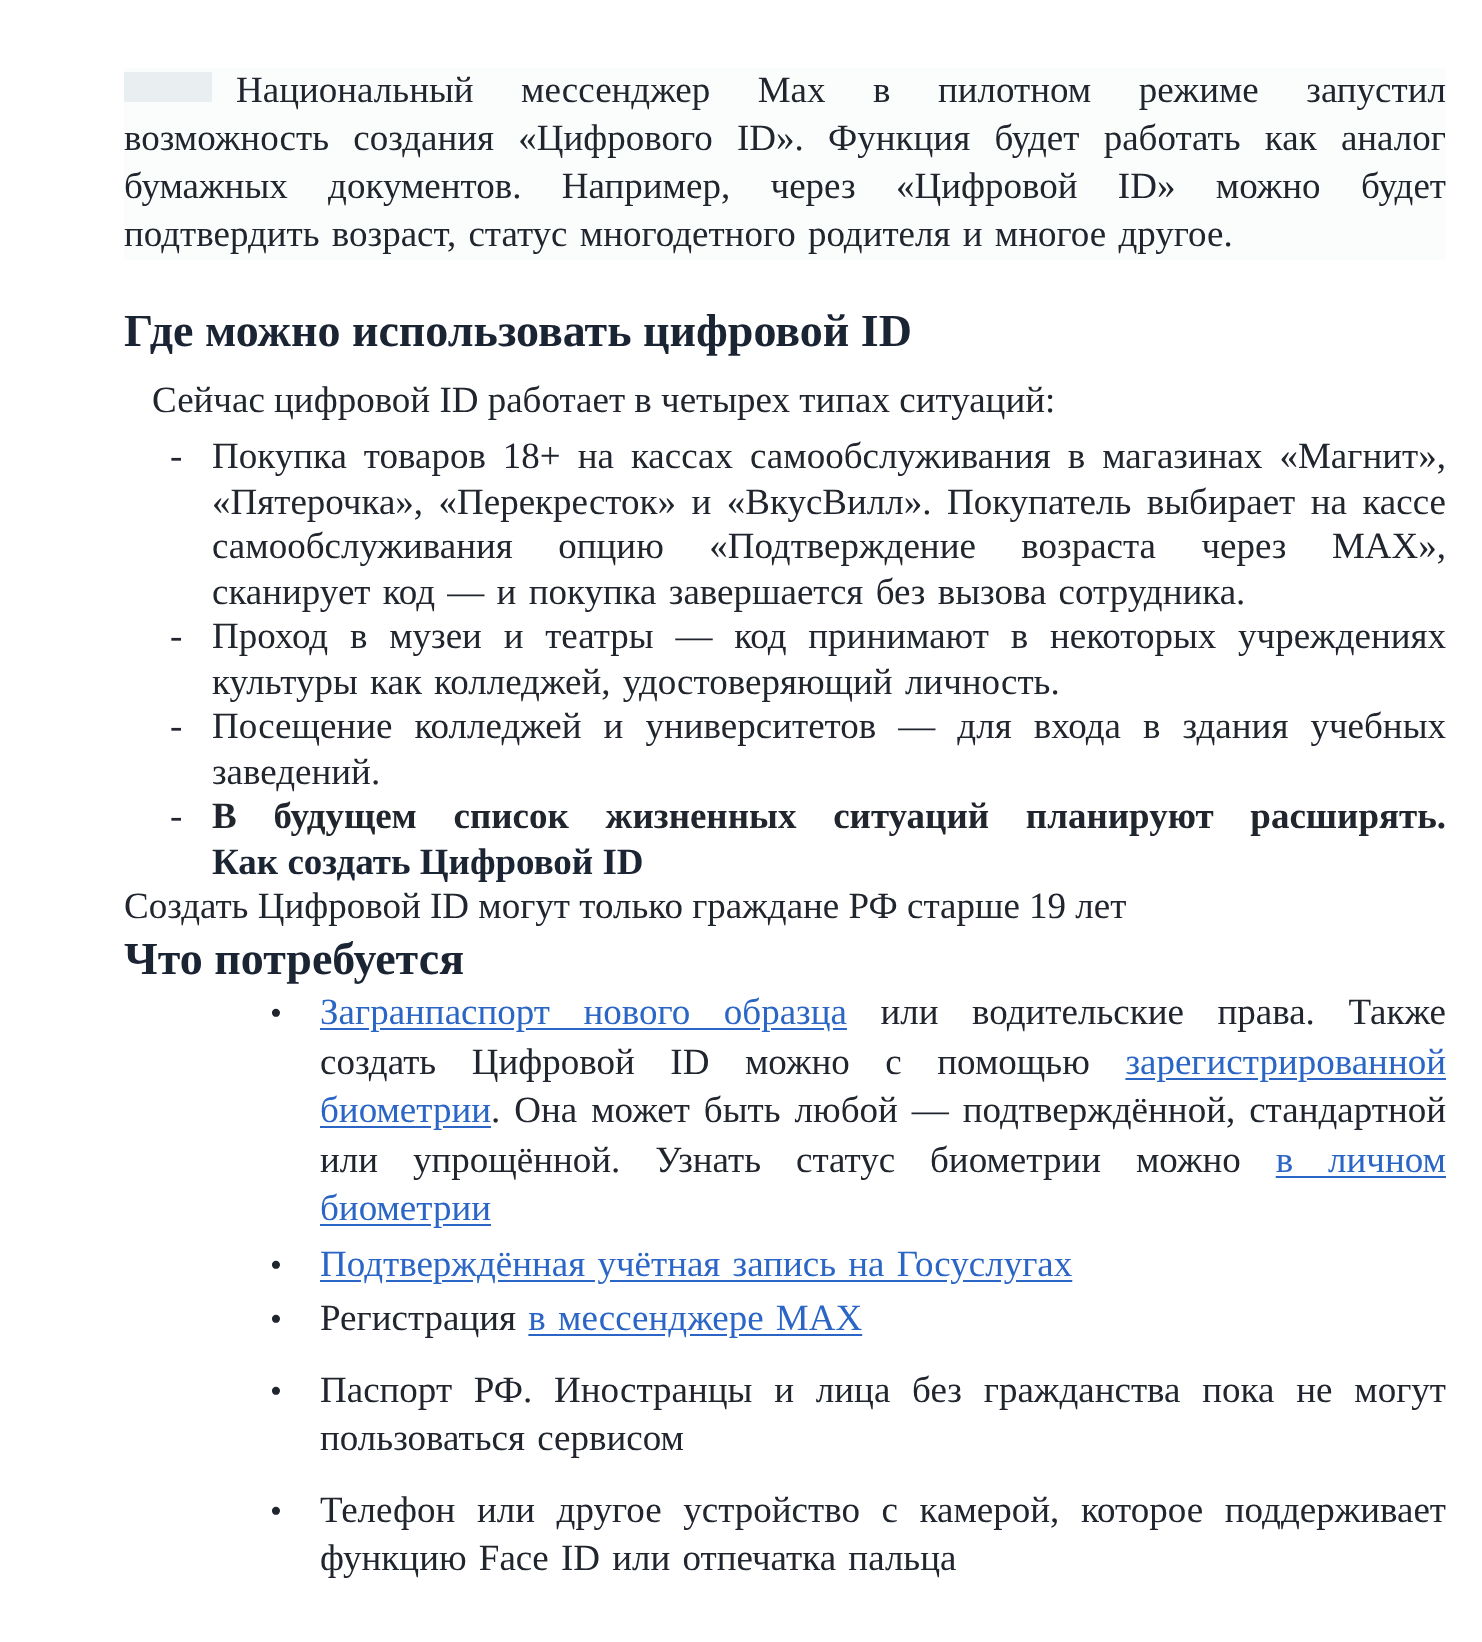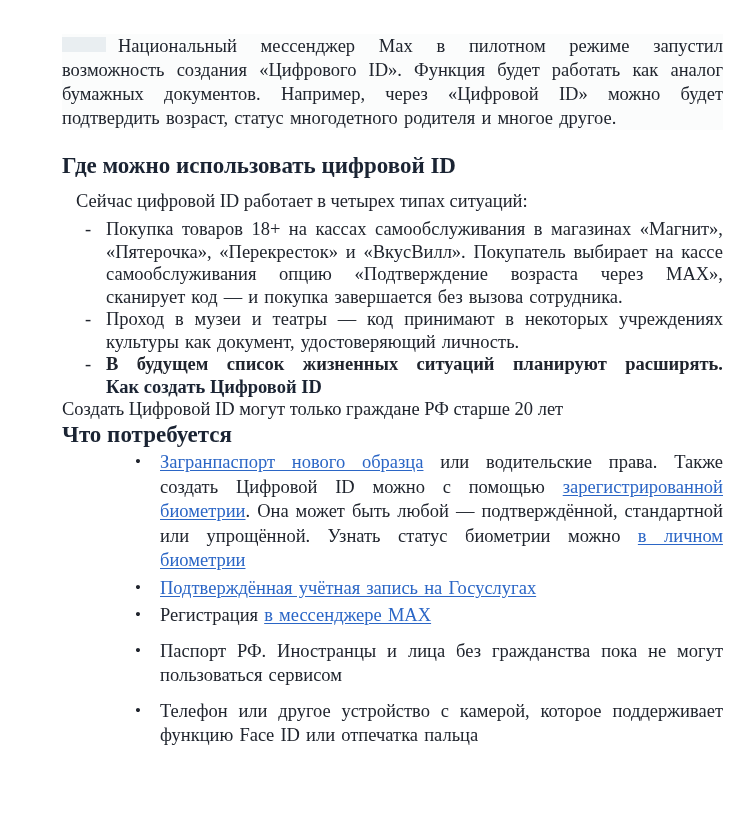--- a/index.html
+++ b/index.html
@@ -87,29 +87,32 @@
 
   <h2 class="doc-heading heading-where">Где можно использовать цифровой ID</h2>
 
   <p class="lead">Сейчас цифровой ID работает в четырех типах ситуаций:</p>
 
   <ul class="dash-list">
     <li>
       <span>Покупка товаров 18+ на кассах самообслуживания в магазинах «Магнит», «Пятерочка», «Перекресток» и «ВкусВилл». Покупатель выбирает на кассе самообслуживания опцию «Подтверждение возраста через MAX», сканирует код — и покупка завершается без вызова сотрудника.</span>
     </li>
     <li>
-      <span>Проход в музеи и театры — код принимают в некоторых учреждениях культуры как документ, удостоверяющий личность.</span>
+      <span>Проход в музеи и театры — код принимают в некоторых учреждениях культуры как колледжей, удостоверяющий личность.</span>
+    </li>
+    <li>
+      <span>Посещение колледжей и университетов — для входа в здания учебных заведений.</span>
     </li>
     <li>
       <span class="stretch">В будущем список жизненных ситуаций планируют расширять.</span>
       <strong class="inline-heading">Как создать Цифровой ID</strong>
     </li>
   </ul>
 
-  <p class="age-note">Создать Цифровой ID могут только граждане РФ старше 20 лет</p>
+  <p class="age-note">Создать Цифровой ID могут только граждане РФ старше 19 лет</p>
 
   <h2 class="doc-heading heading-needs">Что потребуется</h2>
 
   <ul class="bullet-list">
     <li><a class="doc-link">Загранпаспорт нового образца</a><span> или водительские права. Также создать Цифровой ID можно с помощью </span><a class="doc-link">зарегистрированной биометрии</a><span>. Она может быть любой — подтверждённой, стандартной или упрощённой. Узнать статус биометрии можно </span><a class="doc-link">в личном биометрии</a></li>
     <li><a class="doc-link">Подтверждённая учётная запись на Госуслугах</a></li>
     <li><span>Регистрация </span><a class="doc-link">в мессенджере MAX</a></li>
     <li class="spaced"><span>Паспорт РФ. Иностранцы и лица без гражданства пока не могут пользоваться сервисом</span></li>
     <li class="spaced"><span>Телефон или другое устройство с камерой, которое поддерживает функцию Face ID или отпечатка пальца</span></li>
   </ul>

